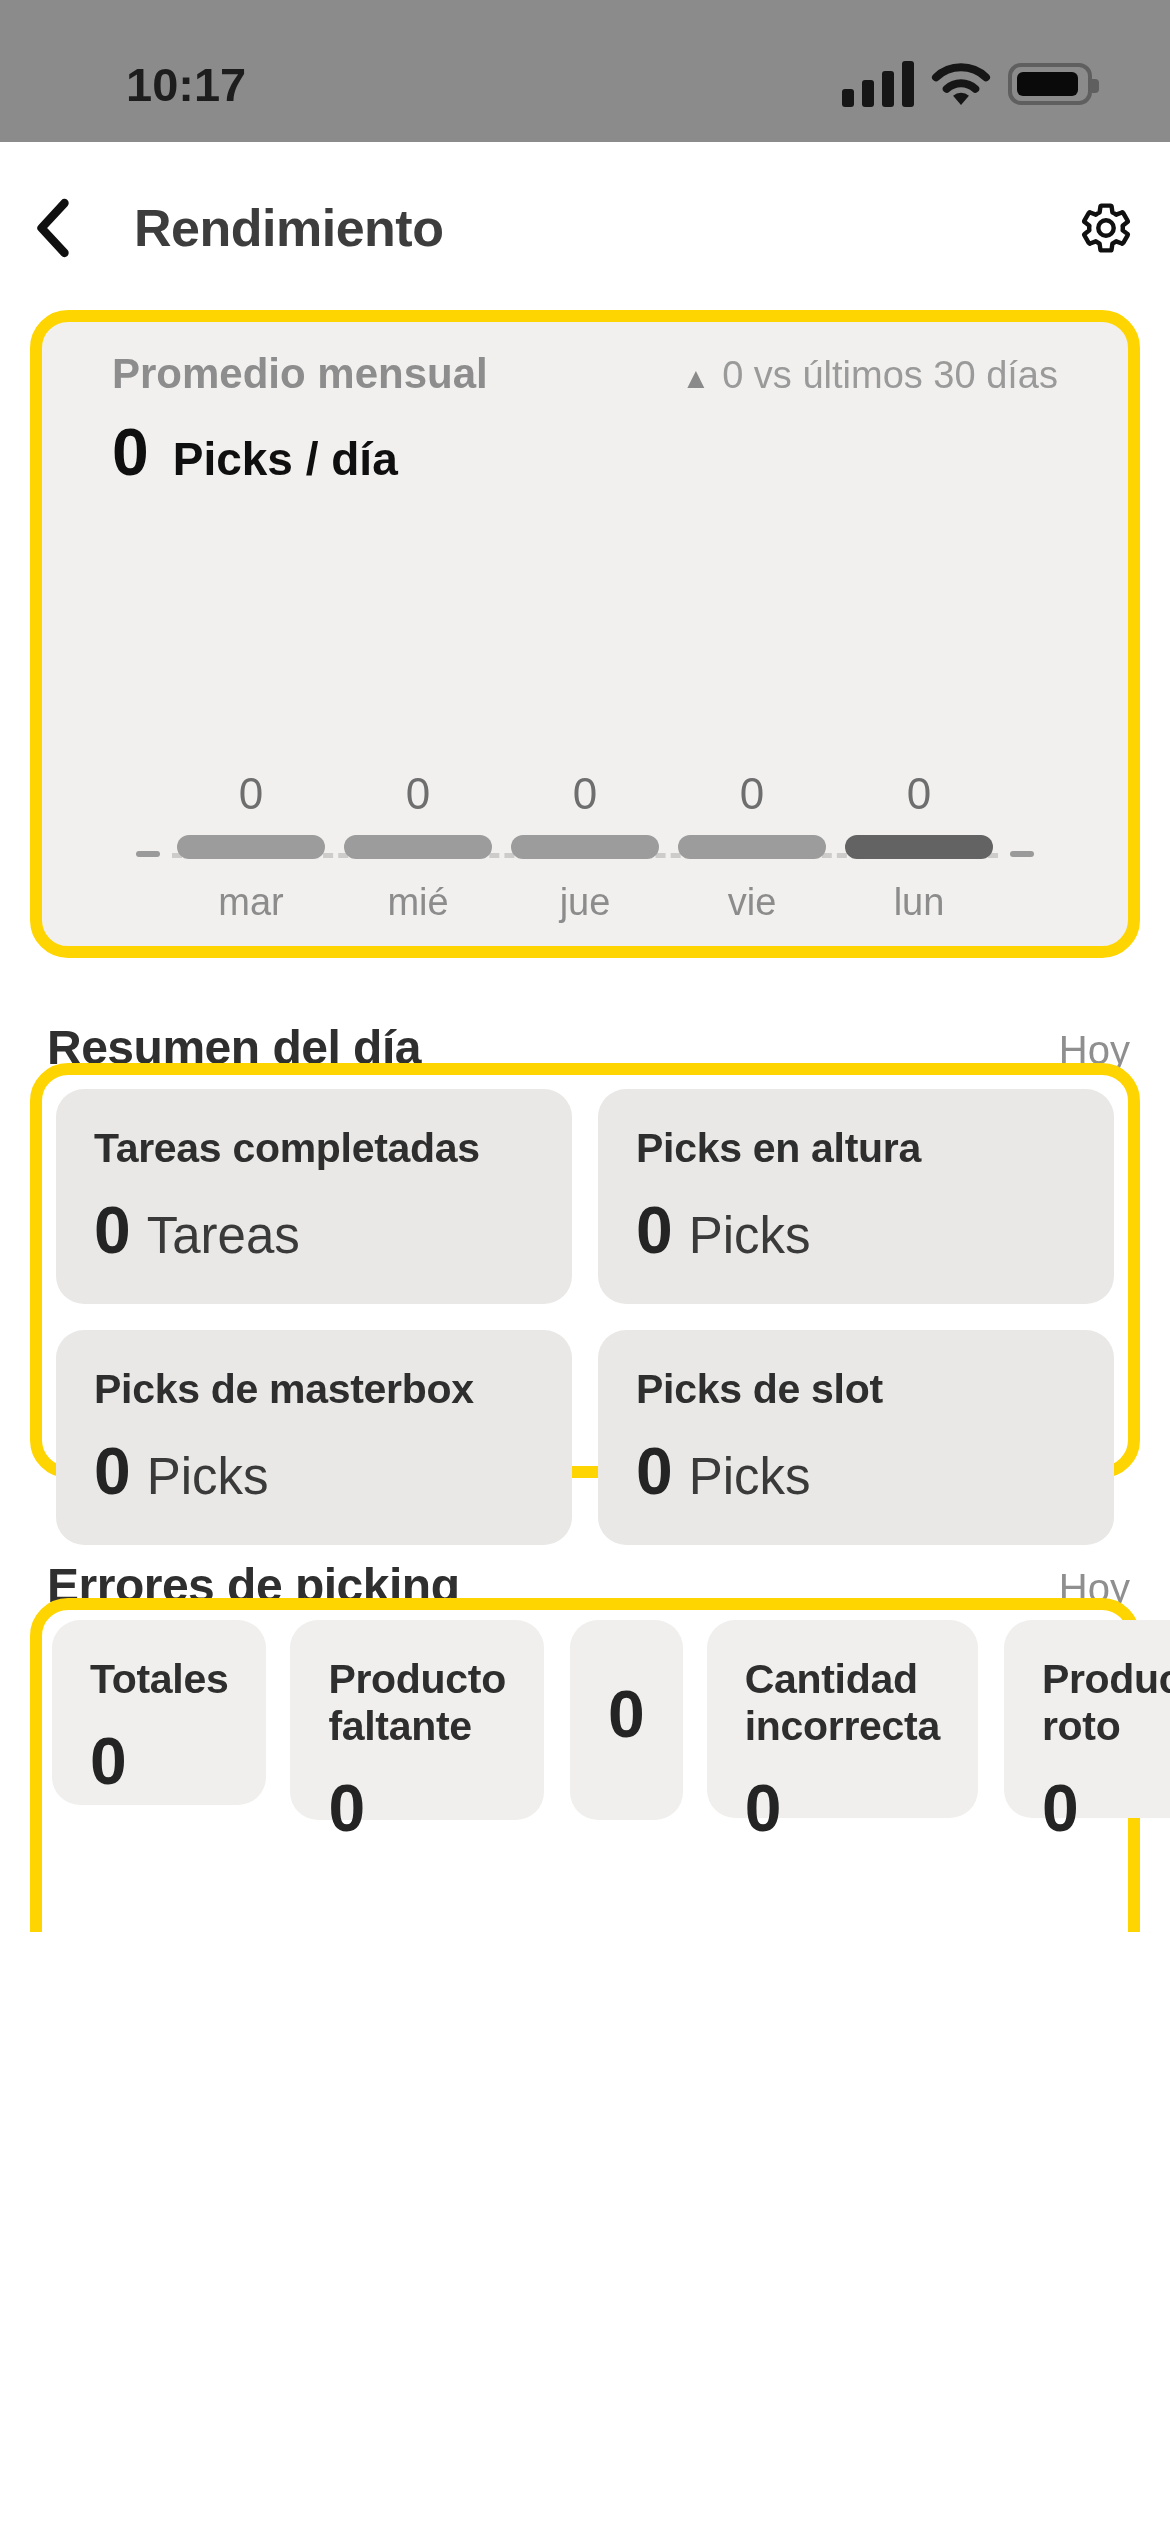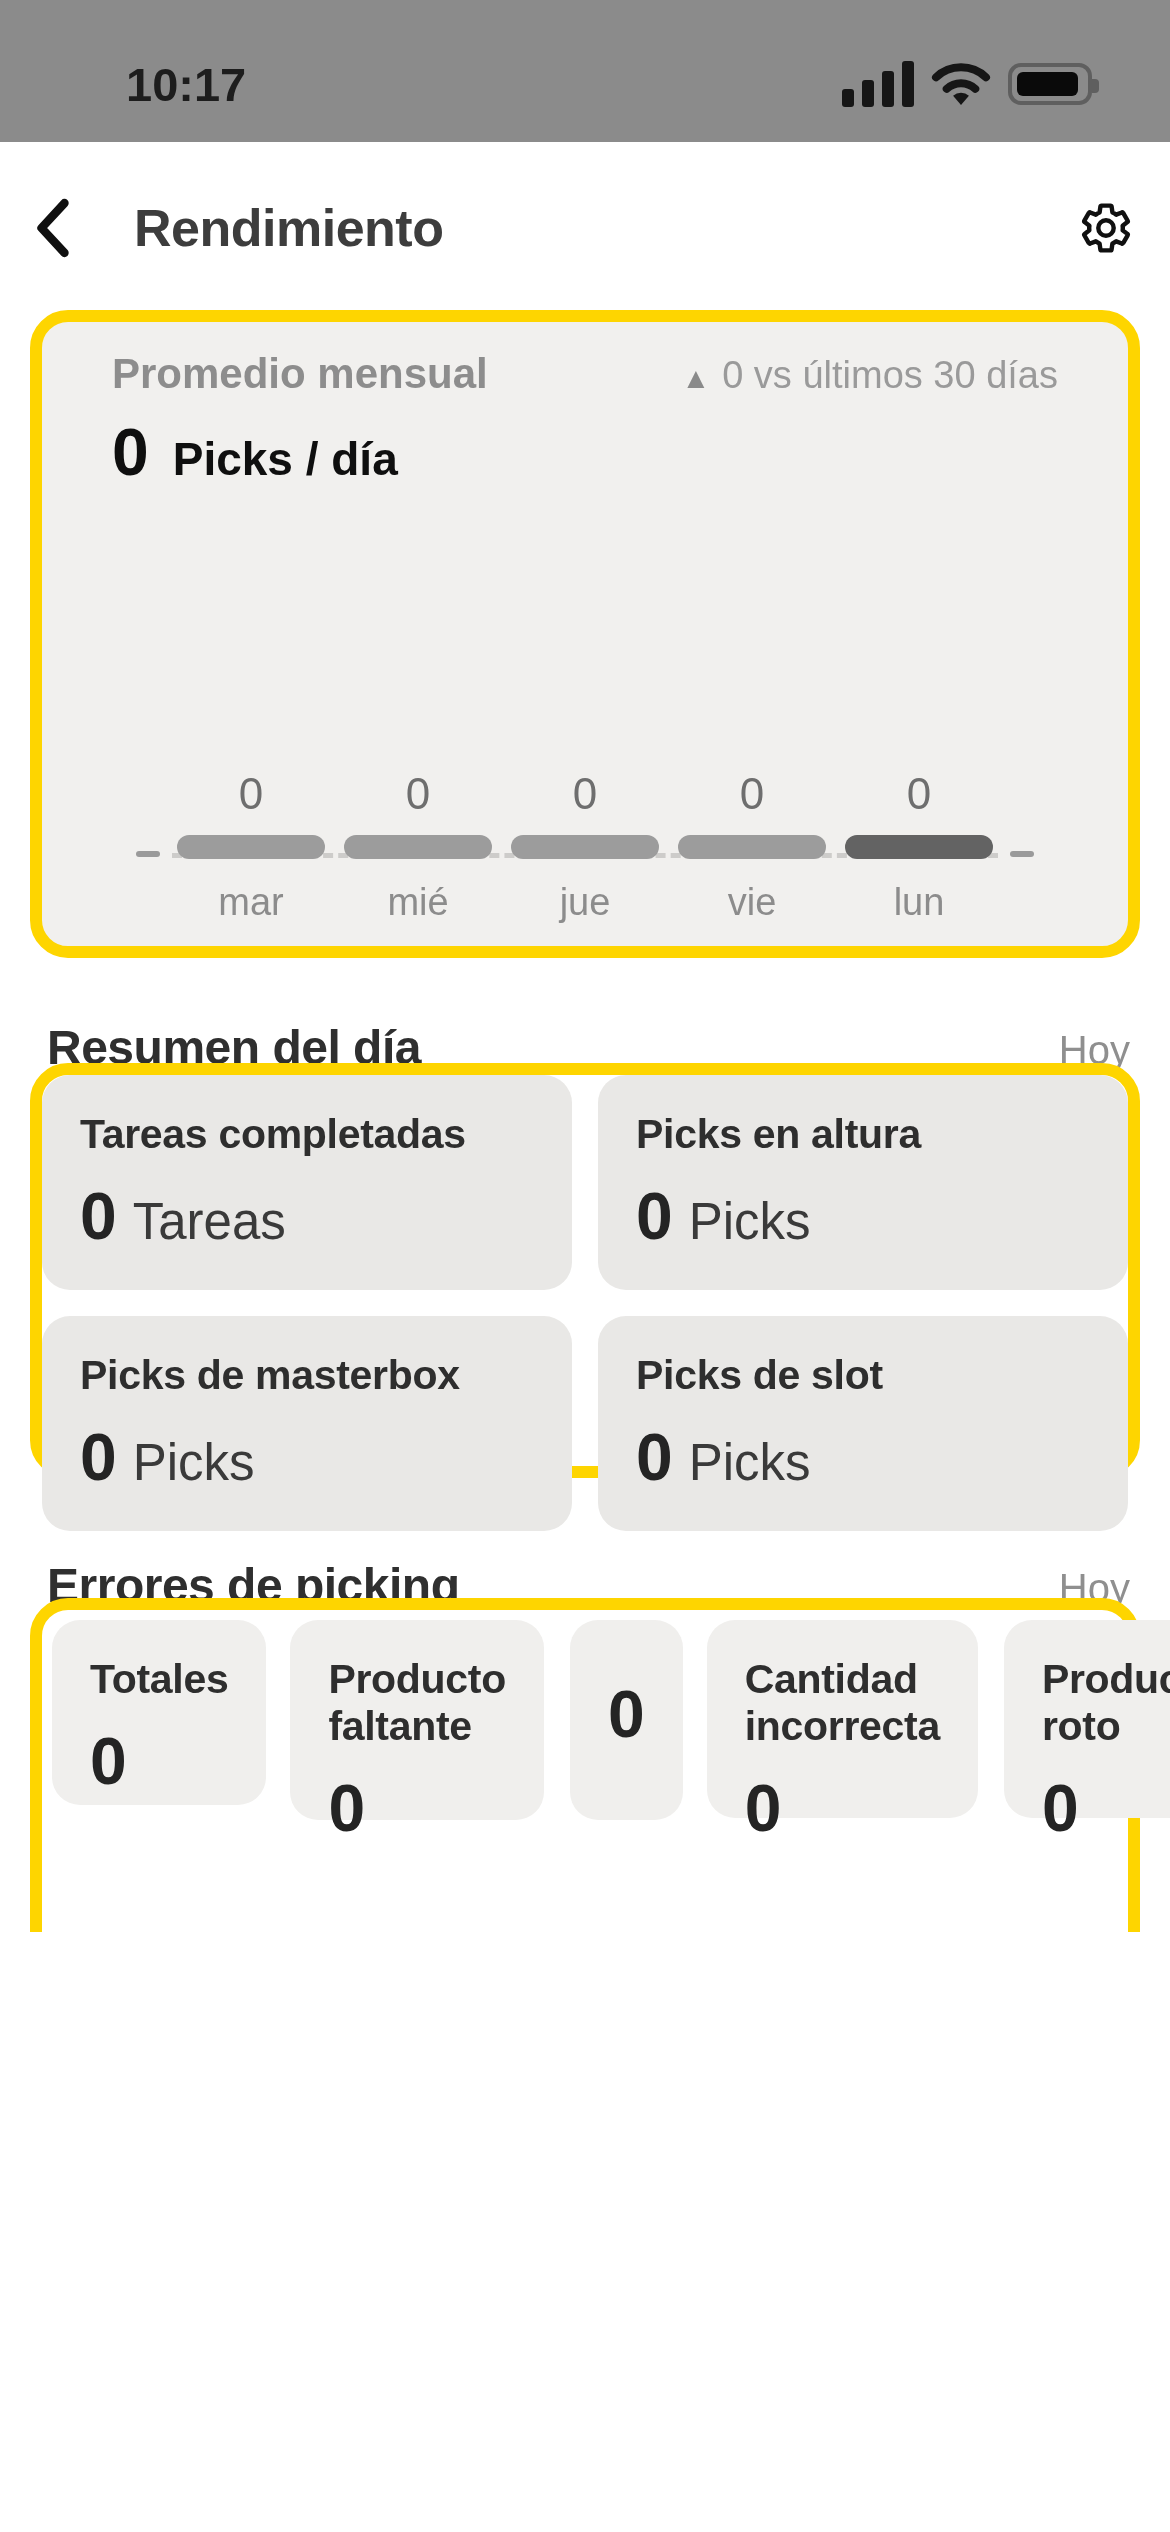--- a/index.html
+++ b/index.html
@@ -48,21 +48,21 @@
   .pill{width:148px;height:24px;border-radius:12px;background:#9C9C9C;}
   .bcol.hl .pill{background:#636363;}
   .days{display:flex;justify-content:center;margin-top:22px;}
   .bday{width:167px;text-align:center;font-size:38px;color:#8c8c8c;}
   
   .shead{position:absolute;left:47px;right:40px;display:flex;justify-content:space-between;align-items:baseline;}
   .shead.s1{top:988px;} .shead.s2{top:1526px;}
   .shead .st{font-size:48px;font-weight:700;color:#2f2f2f;letter-spacing:-0.5px;}
   .shead .hoy{font-size:40px;color:#8f8f8f;margin-top:40px;}
   
-  .resumen-card{top:1063px;height:415px;background:#ffffff;padding:0;
+  .resumen-card{top:1063px;height:415px;background:#ffffff;padding:14px;
     display:grid;grid-template-columns:1fr 1fr;grid-auto-rows:1fr;gap:26px;}
   .tile{background:#E9E8E6;border-radius:28px;box-sizing:border-box;padding:36px 38px;}
   .tile .lbl{font-size:41px;font-weight:700;color:#2e2e2e;letter-spacing:-0.3px;}
   .tile .vrow{margin-top:20px;display:flex;align-items:baseline;gap:16px;}
   .tile .val{font-size:66px;font-weight:700;color:#242424;}
   .tile .unit{font-size:51px;color:#3a3a3a;}
   
   .errores-card{top:1598px;height:884px;background:#ffffff;padding:10px;
     display:flex;flex-direction:row;gap:24px;}
   .errores-card .tile{background:#F0EFED;}

